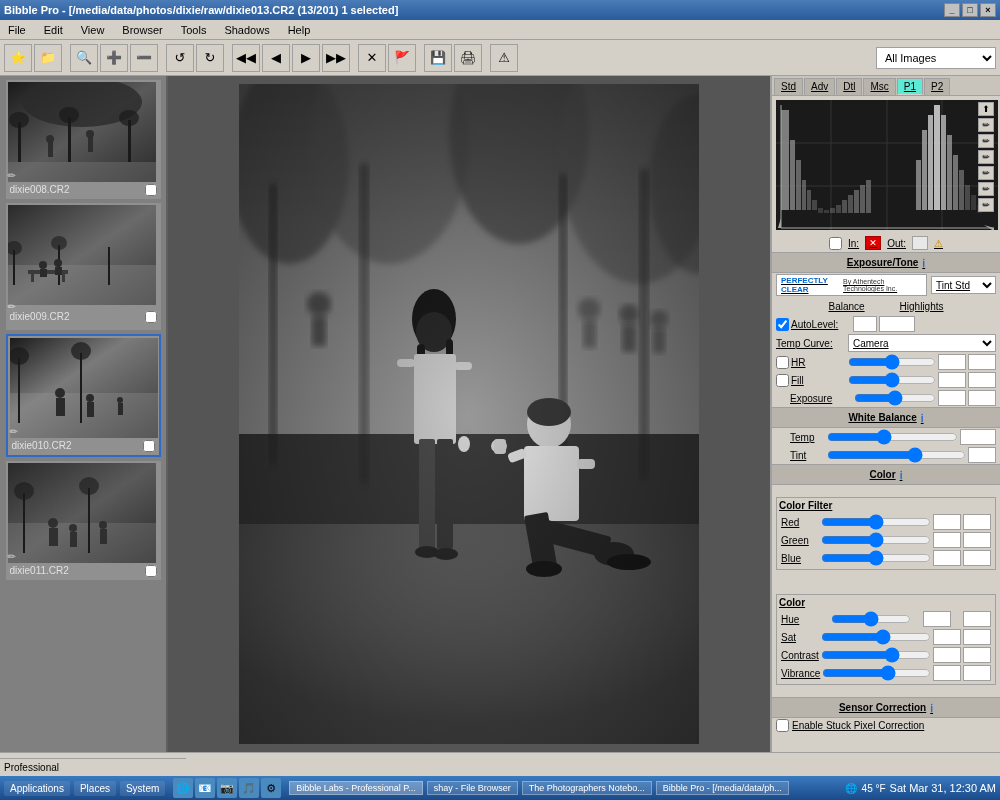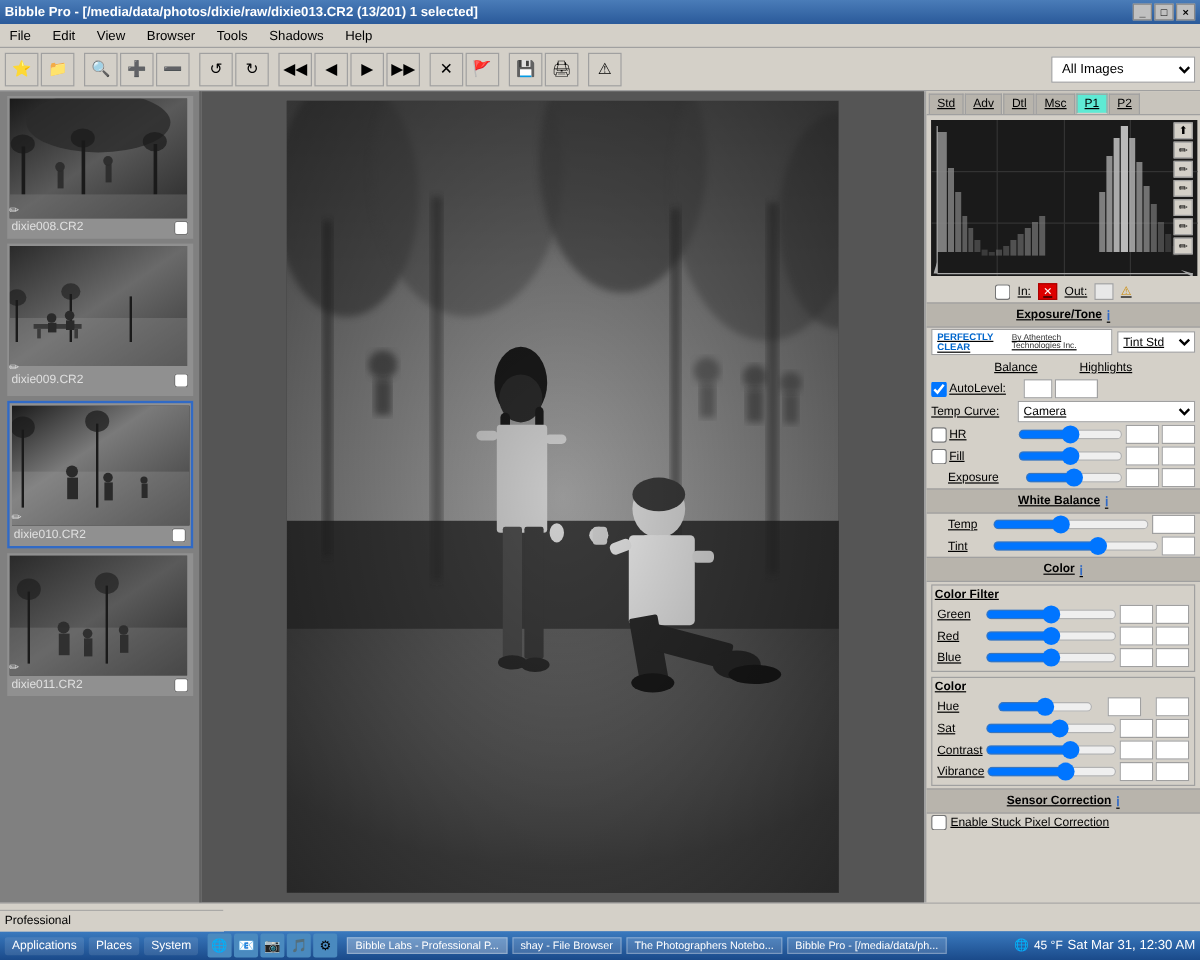--- a/index.html
+++ b/index.html
@@ -210,21 +210,21 @@
     }
     .checkbox-row {
       display: flex; align-items: center; gap: 3px;
       padding: 1px 4px;
     }
     .inline-label { font-size: 10px; }
 
     
     .section-box {
       border: 1px solid #a0a0a0;
-      margin: 2px 4px;
+      margin: 12px 4px;
       padding: 2px;
     }
     .section-box-title {
       font-size: 10px; font-weight: bold; margin-bottom: 2px;
     }
 
     
     #statusbar {
       height: 24px;
       background: #d4d0c8;
@@ -755,30 +755,30 @@
 
     <div class="section-header">
       <span>Color</span>
       <span class="info-icon">ℹ</span>
     </div>
 
     <div class="section-box">
       <div class="section-box-title">Color Filter</div>
 
       <div class="rpanel-row" style="padding:0 2px;">
-        <label style="min-width:38px;font-size:10px;">Green</label>
+        <label style="min-width:38px;font-size:10px;">Red</label>
         <div class="slider-container">
           <input type="range" min="-100" max="100" value="0" style="">
         </div>
         <input type="text" class="val-box" style="">
         <input type="text" class="val-box" style="">
       </div>
 
       <div class="rpanel-row" style="padding:0 2px;">
-        <label style="min-width:38px;font-size:10px;">Red</label>
+        <label style="min-width:38px;font-size:10px;">Green</label>
         <div class="slider-container">
           <input type="range" min="-100" max="100" value="0" style="">
         </div>
         <input type="text" class="val-box" style="">
         <input type="text" class="val-box" style="">
       </div>
 
       <div class="rpanel-row" style="padding:0 2px;">
         <label style="min-width:38px;font-size:10px;">Blue</label>
         <div class="slider-container">

